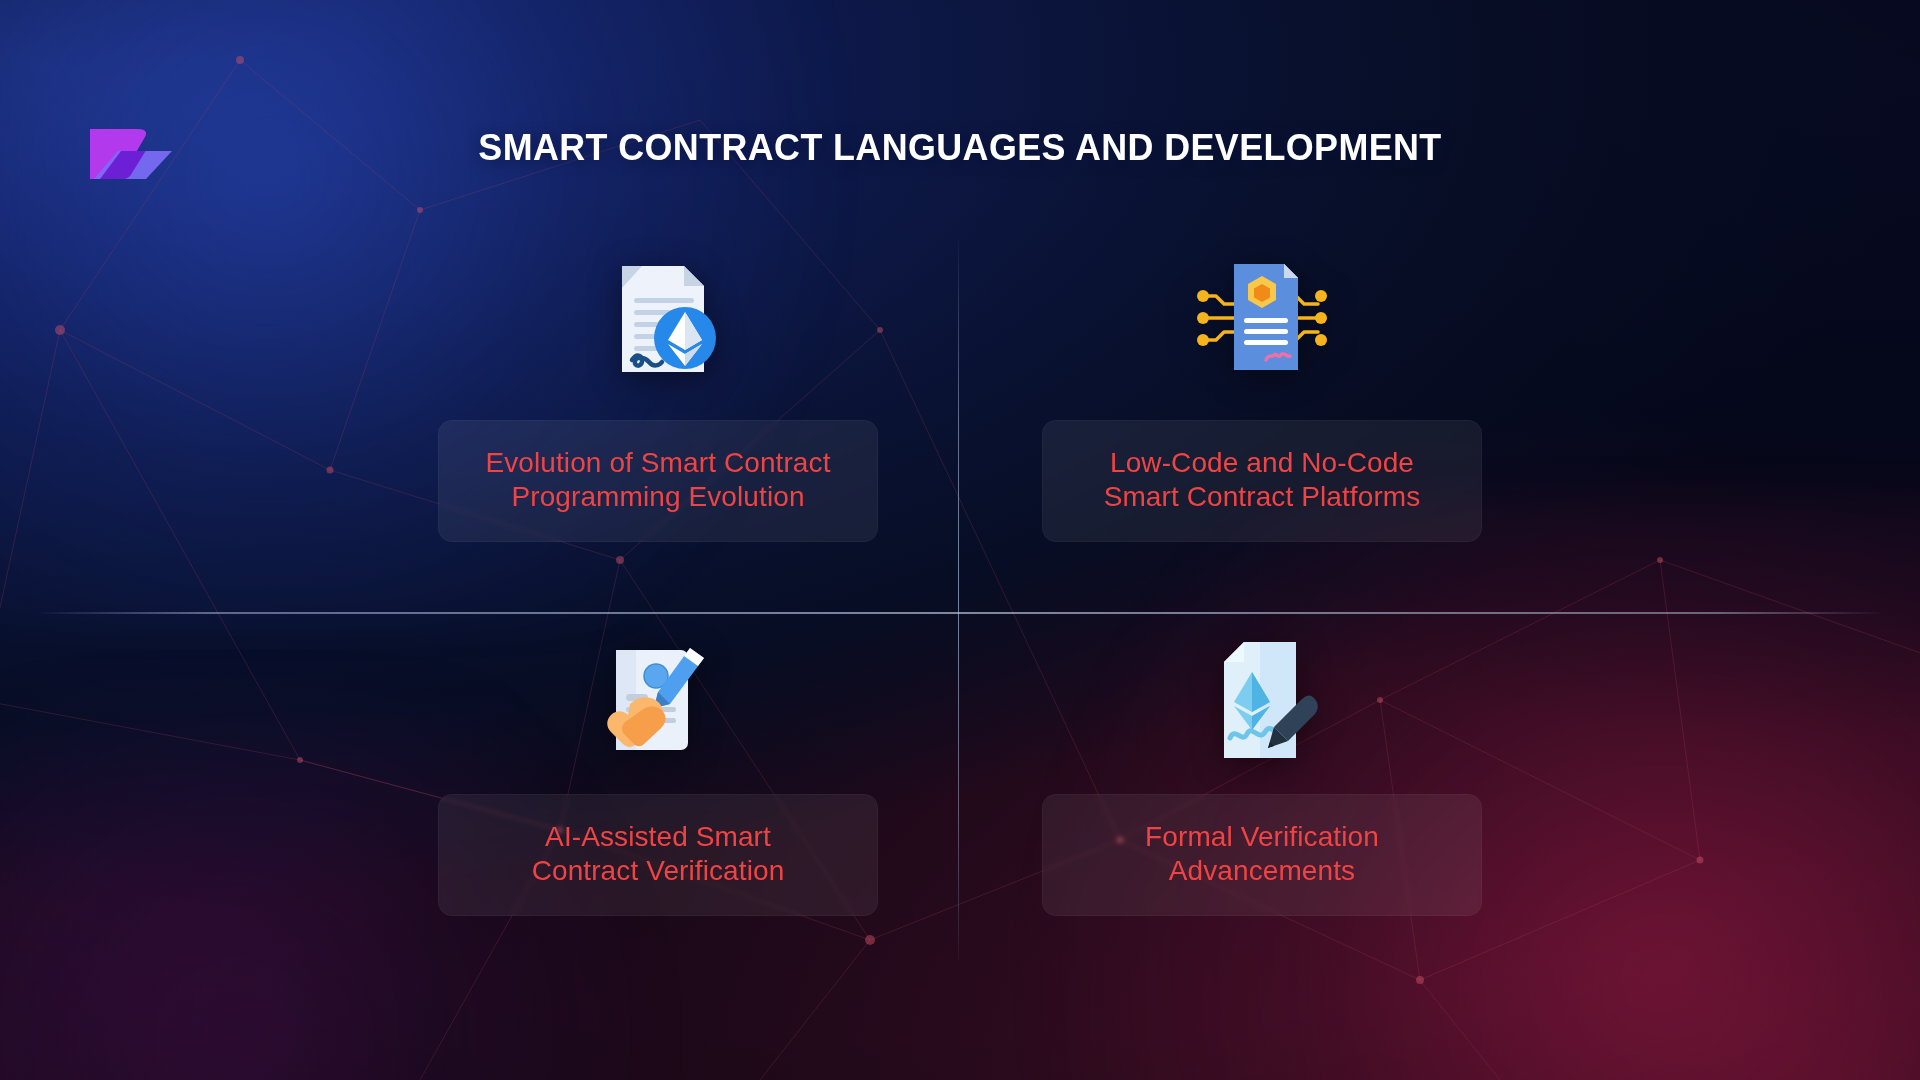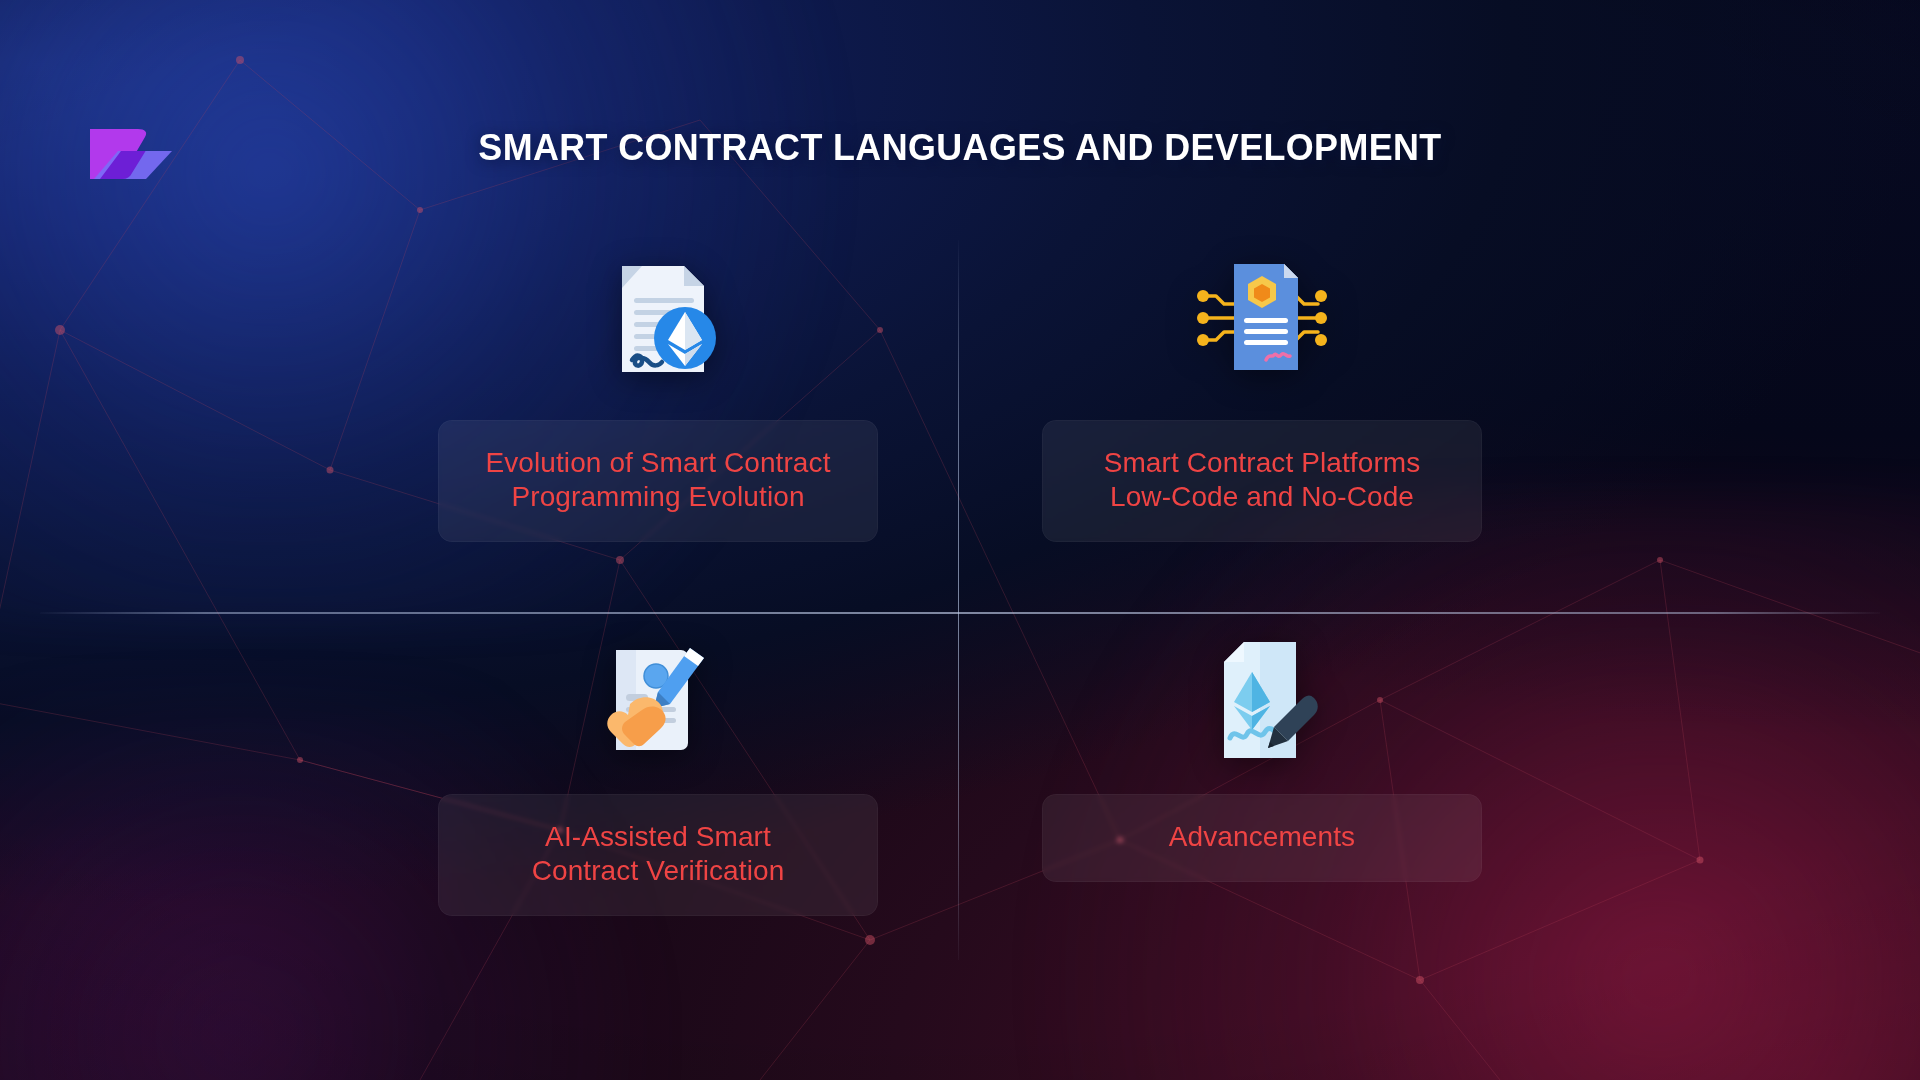--- a/index.html
+++ b/index.html
@@ -231,22 +231,22 @@
         <path d="M70 32 L78 36.5 V45.5 L70 50 L62 45.5 V36.5 Z" fill="#f08a19"></path>
         <g fill="#ffffff">
           <rect x="52" y="66" width="44" height="5" rx="2.5"></rect>
           <rect x="52" y="77" width="44" height="5" rx="2.5"></rect>
           <rect x="52" y="88" width="44" height="5" rx="2.5"></rect>
         </g>
         <path d="M74 108 c3-7 6-2 8-5 c2-3 4 4 7 0 c3-4 6 3 9 1" stroke="#ef6fa8" stroke-width="3.5" fill="none" stroke-linecap="round"></path>
       </svg>
     </div>
     <div class="card card-1">
+      <span class="card-line">Low-Code and No-Code</span>
       <span class="card-line">Smart Contract Platforms</span>
-      <span class="card-line">Low-Code and No-Code</span>
     </div>
   </div>
 
   <div class="cell cell-2">
     <div class="icon-wrap">
       <svg width="136" height="132" viewBox="0 0 136 132">
         <rect x="26" y="16" width="72" height="100" rx="7" fill="#eaf1fa"></rect>
         <rect x="26" y="16" width="20" height="100" fill="#dde7f5"></rect>
         <circle cx="66" cy="42" r="12" fill="#5aa6ef"></circle>
         <circle cx="66" cy="42" r="12" fill="none" stroke="#3f8ed8" stroke-width="1.5"></circle>
@@ -280,17 +280,18 @@
         <path d="M56 38 L74 68 L56 78 Z" fill="#4fb4e3"></path>
         <path d="M56 82 L74 72 L56 96 L38 72 Z" fill="#7ccdef"></path>
         <path d="M56 82 L74 72 L56 96 Z" fill="#4fb4e3"></path>
         <path d="M34 104 c5-12 12 6 17 -4 c5-10 12 8 18 -2 c4-7 9-2 12 2" stroke="#6fc4ea" stroke-width="5" fill="none" stroke-linecap="round"></path>
         <path d="M118 64 c5 5 5 12 0 17 l-26 26 -14 -14 26 -26 c5 -5 9 -8 14 -3 Z" fill="#2f4257"></path>
         <path d="M78 93 l14 14 -20 7 Z" fill="#22303f"></path>
         <path d="M72 114 l6 -2 -4 -4 Z" fill="#18222e"></path>
       </svg>
     </div>
     <div class="card card-3">
+      <span class="card-line">Formal Verification</span>
       <span class="card-line">Advancements</span>
     </div>
   </div>
 
 </div>
 
 </body></html>

